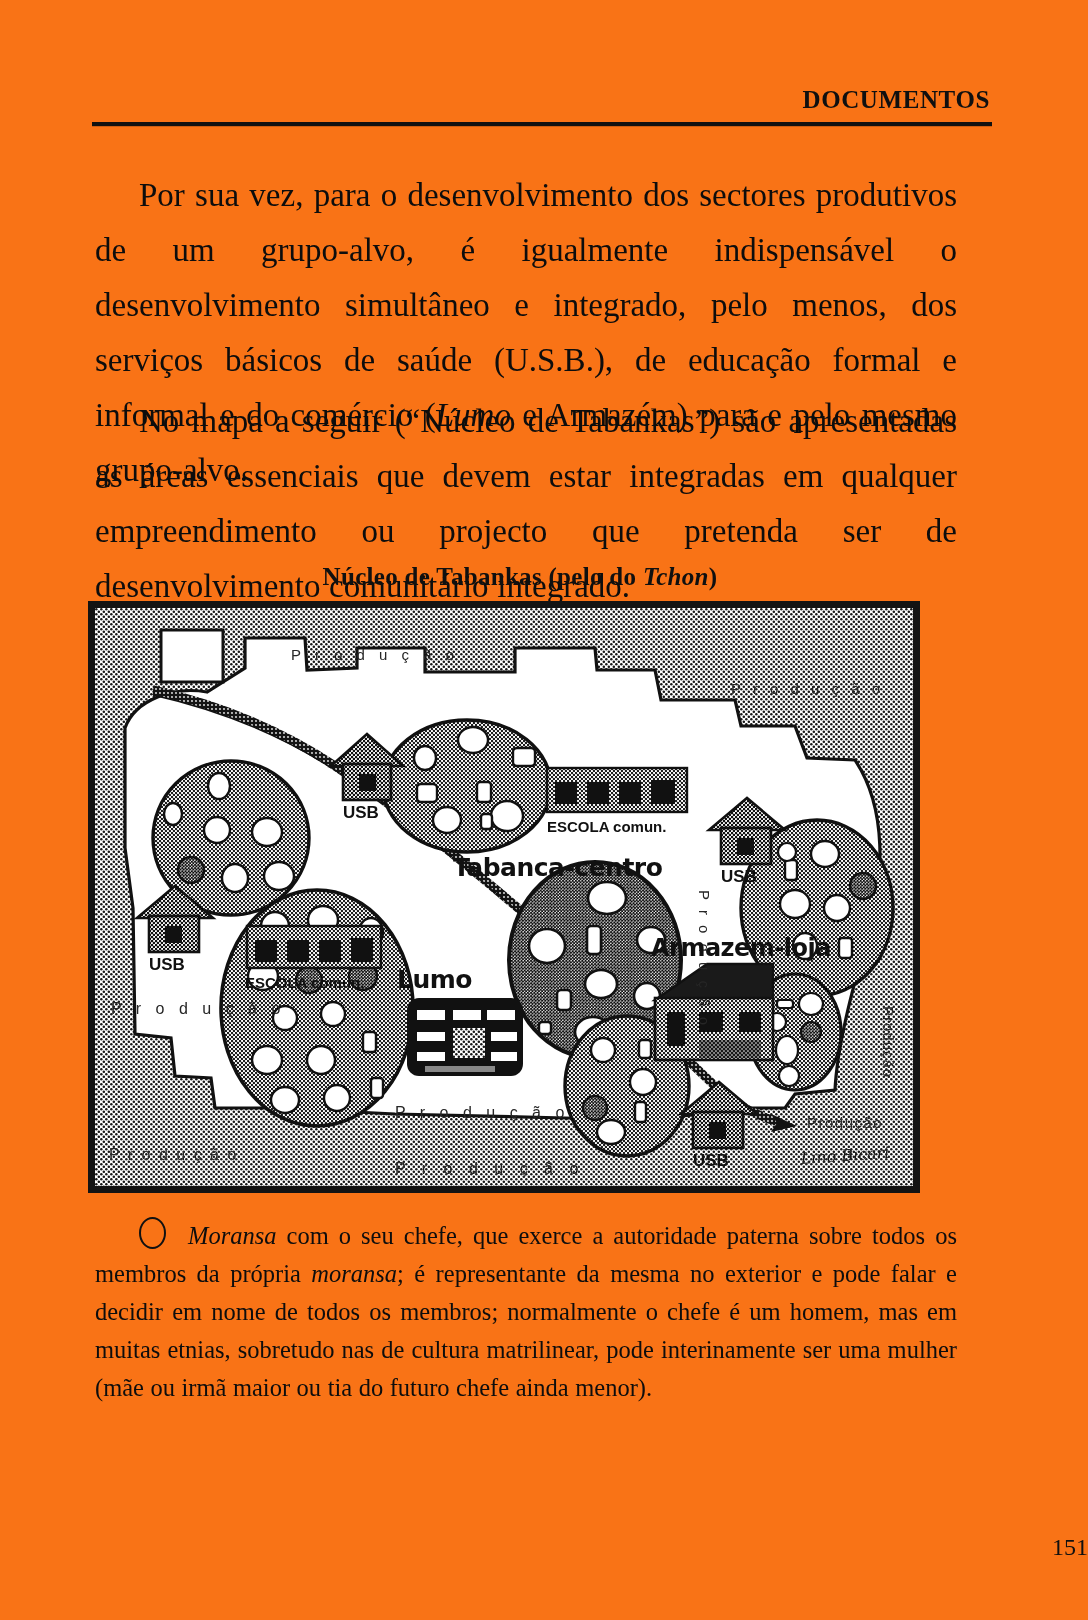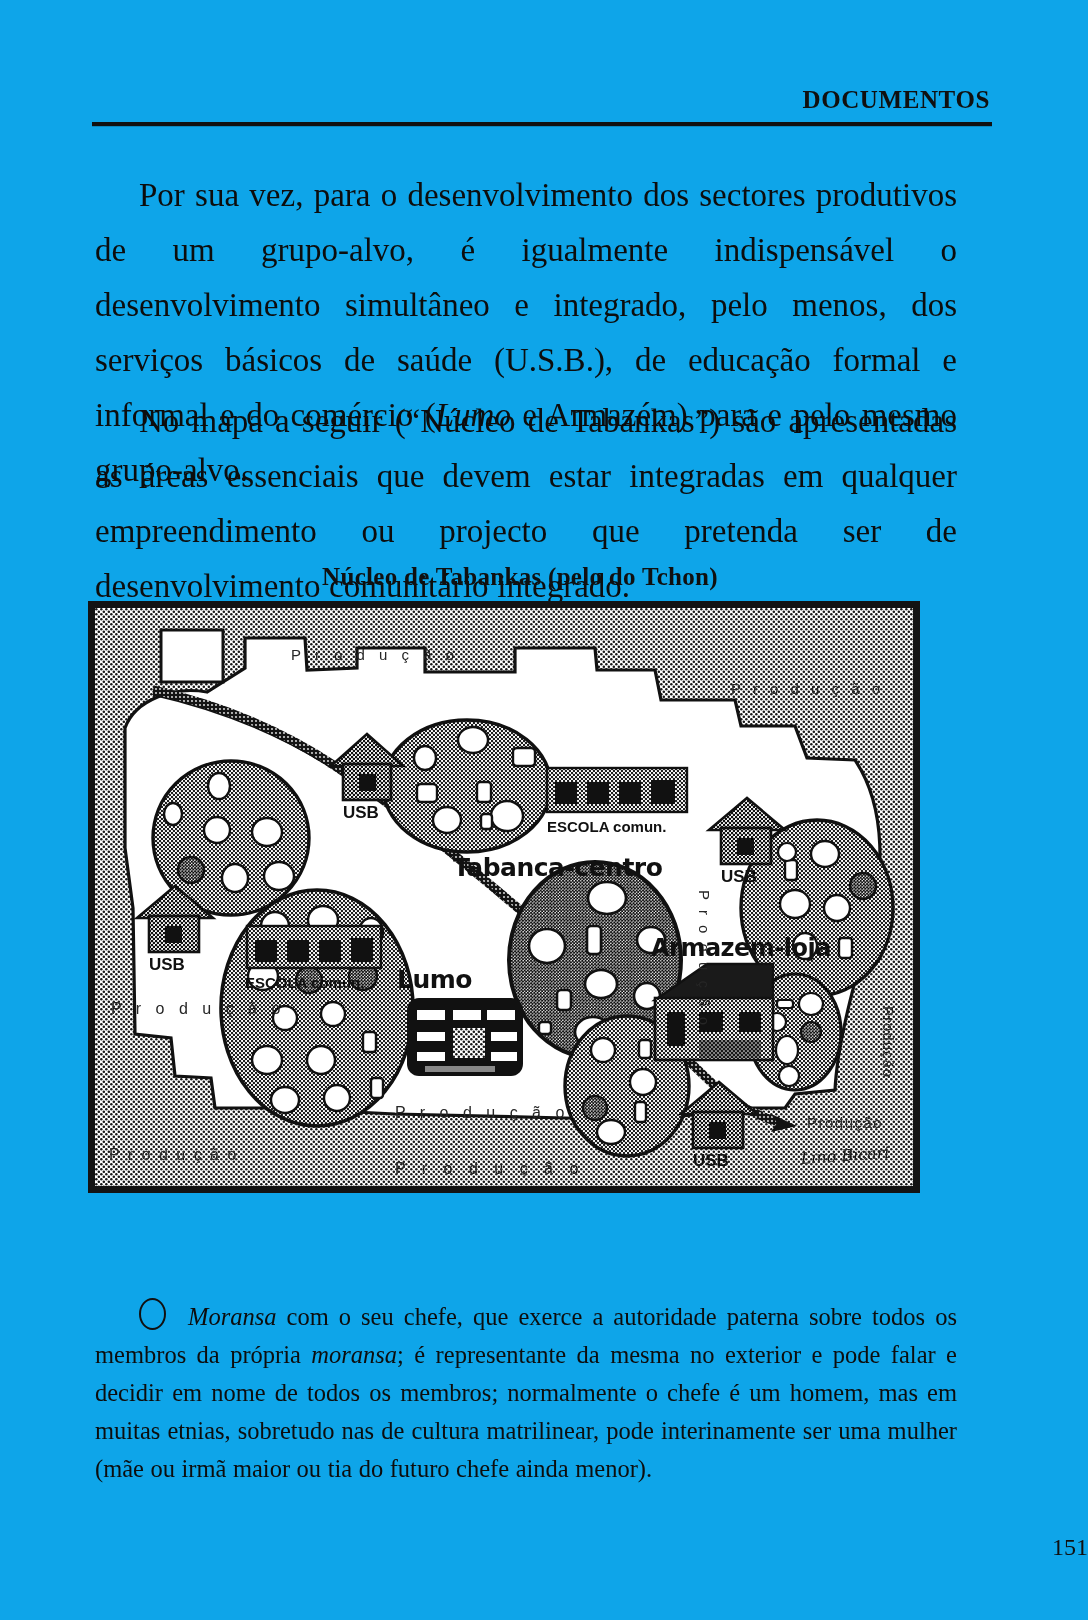--- a/index.html
+++ b/index.html
@@ -13,21 +13,21 @@
     height: 1620px;
     position: relative;
     font-family: "Liberation Serif", "DejaVu Serif", serif;
     color: #0a0a0a;
     overflow: hidden;
   }
 
   .page {
     position: absolute;
     inset: 0;
-    background: #0ea5e9;
+    background: #f97316;
   }
 
   
   .runhead {
     position: absolute;
     left: 92px;
     top: 86px;
     width: 898px;
     text-align: right;
   }
@@ -78,40 +78,40 @@
   }
   .fig-caption {
     text-align: center;
     font-size: 25px;
     font-weight: bold;
     letter-spacing: 0.3px;
     color: #101010;
     margin-bottom: 10px;
     padding-left: 28px;
   }
-  .fig-caption .it { font-weight: bold; margin-top: 27px; }
+  .fig-caption .it { font-style: italic; font-weight: bold; margin-top: 27px; }
 
   .map-frame {
     position: relative;
     width: 832px;
     height: 592px;
     border: 7px solid #131313;
     background: #ffffff;
     box-sizing: border-box;
     padding-left: 9px;
   }
   .map-inner {
     position: absolute;
     inset: 0;
     overflow: hidden;
   }
   .map-inner svg { display: block; }
 
   
-  #para-moransa { position: absolute; left: 95px; top: 1298px; width: 862px; }
+  #para-moransa { position: absolute; left: 95px; top: 1217px; width: 862px; }
   p.para.bulleted { text-indent: 0; padding-left: 0; }
   .bullet-circle {
     display: inline-block;
     width: 23px;
     height: 28px;
     border: 2.4px solid #111;
     border-radius: 50%;
     vertical-align: -5px;
     margin-left: 44px;
     margin-right: 22px;

